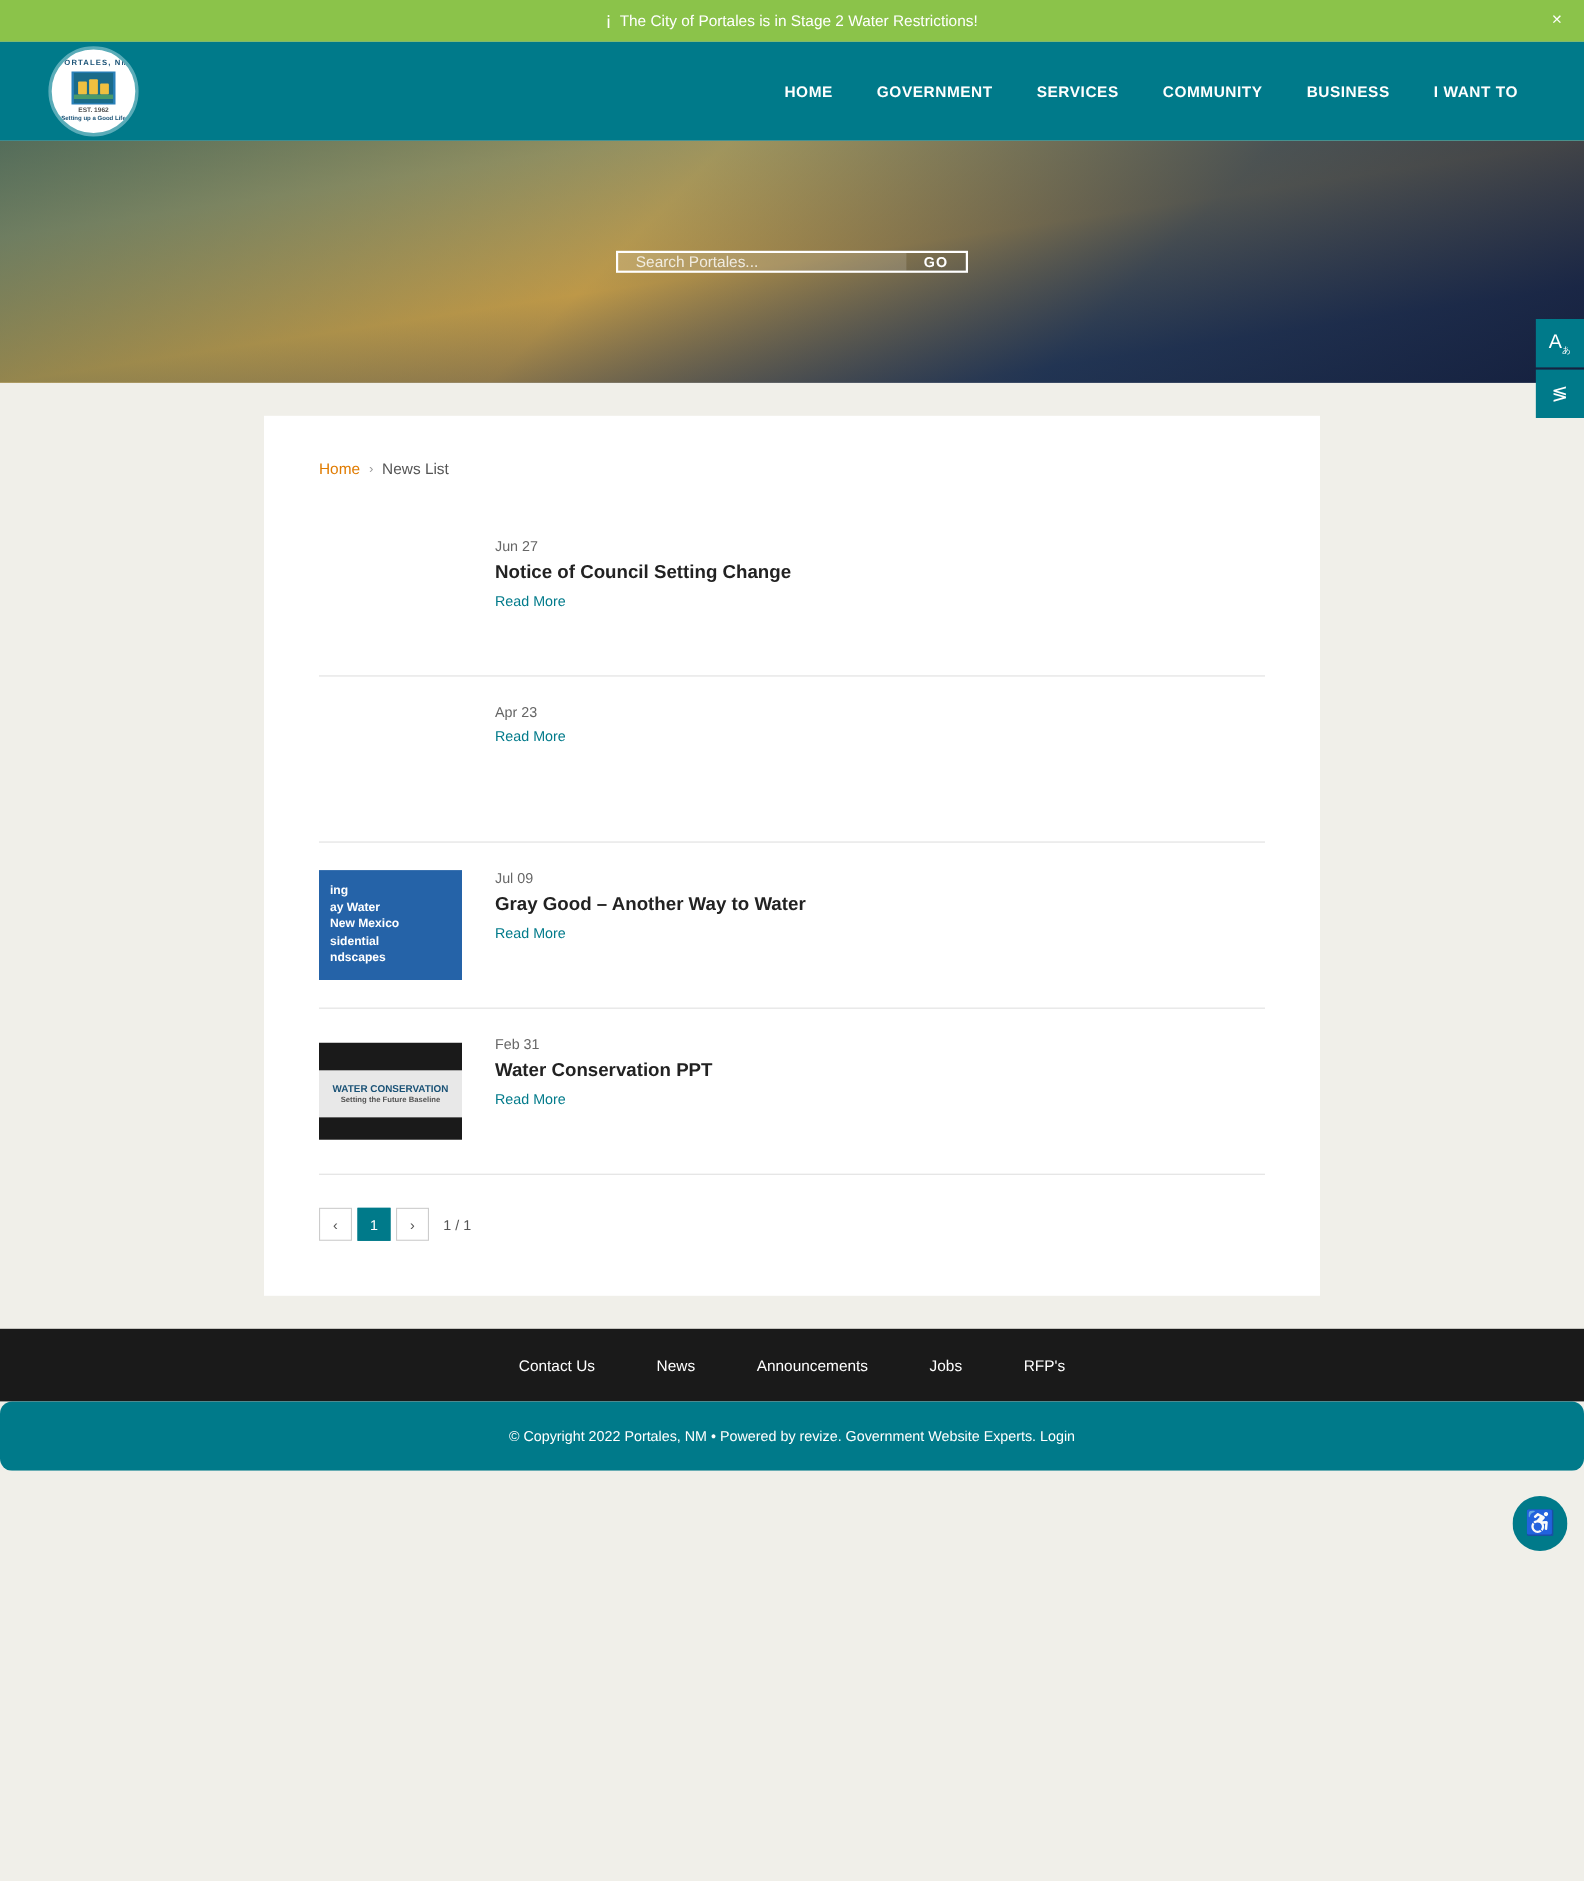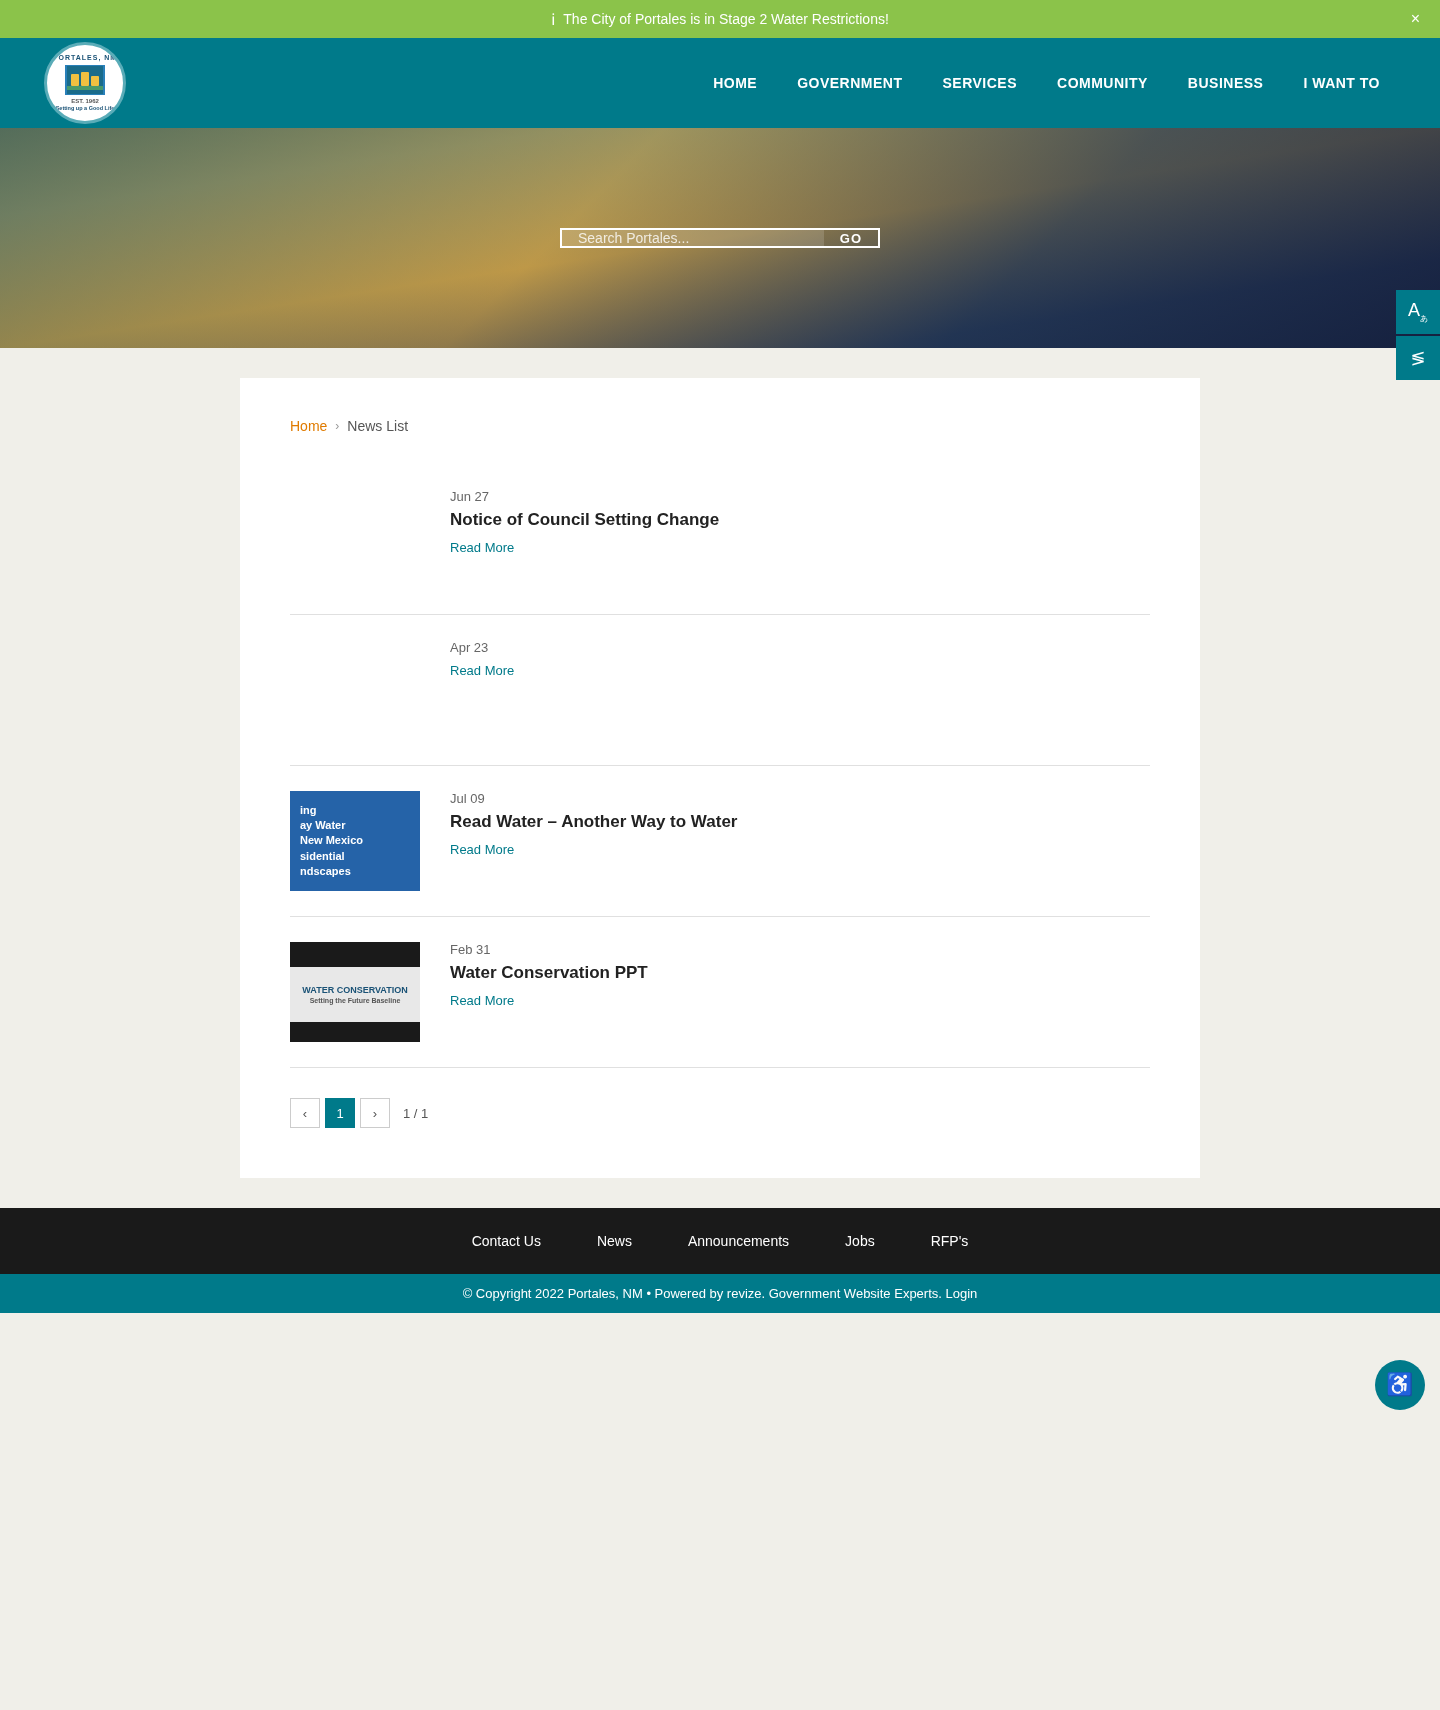--- a/index.html
+++ b/index.html
@@ -248,21 +248,21 @@
       padding: 10px;
       color: white;
       font-size: 11px;
       font-weight: bold;
       line-height: 1.4;
     }
 
     
     .watercons-thumb {
       width: 130px;
-      height: 100px;
+      height: 88px;
       background: #1a1a1a;
       display: flex;
       flex-direction: column;
       overflow: hidden;
     }
     .watercons-top { height: 25px; background: #1a1a1a; }
     .watercons-mid {
       flex: 1;
       background: #e8e8e8;
       display: flex;
@@ -312,24 +312,25 @@
     .footer-nav-link {
       color: white;
       font-size: 14px;
       cursor: pointer;
       text-decoration: none;
     }
 
     
     .footer-bottom {
       background: #007a8a;
-      padding: 12px;
+      padding: 24px;
       text-align: center;
       font-size: 13px;
       color: white;
+      border-radius: 11px;
     }
     .footer-bottom a { color: white; }
   </style>
 </head>
 <body>
 
 <div class="alert-bar">
   <span class="alert-icon">ℹ</span>
   <span>The City of Portales is in Stage 2 Water Restrictions!</span>
   <span class="close-icon">×</span>
@@ -421,21 +422,21 @@
       <div class="graywater-thumb">
         <div>ing</div>
         <div>ay Water</div>
         <div>New Mexico</div>
         <div>sidential</div>
         <div>ndscapes</div>
       </div>
     </div>
     <div class="news-content">
       <div class="news-date">Jul 09</div>
-      <div class="news-title">Read Water – Another Way to Water</div>
+      <div class="news-title">Gray Good – Another Way to Water</div>
       <a class="news-read-more">Read More</a>
     </div>
   </div>
 
   <div class="news-item">
     <div class="news-thumbnail">
       <div class="watercons-thumb">
         <div class="watercons-top"></div>
         <div class="watercons-mid">
           <div class="watercons-mid-title">WATER CONSERVATION</div>

